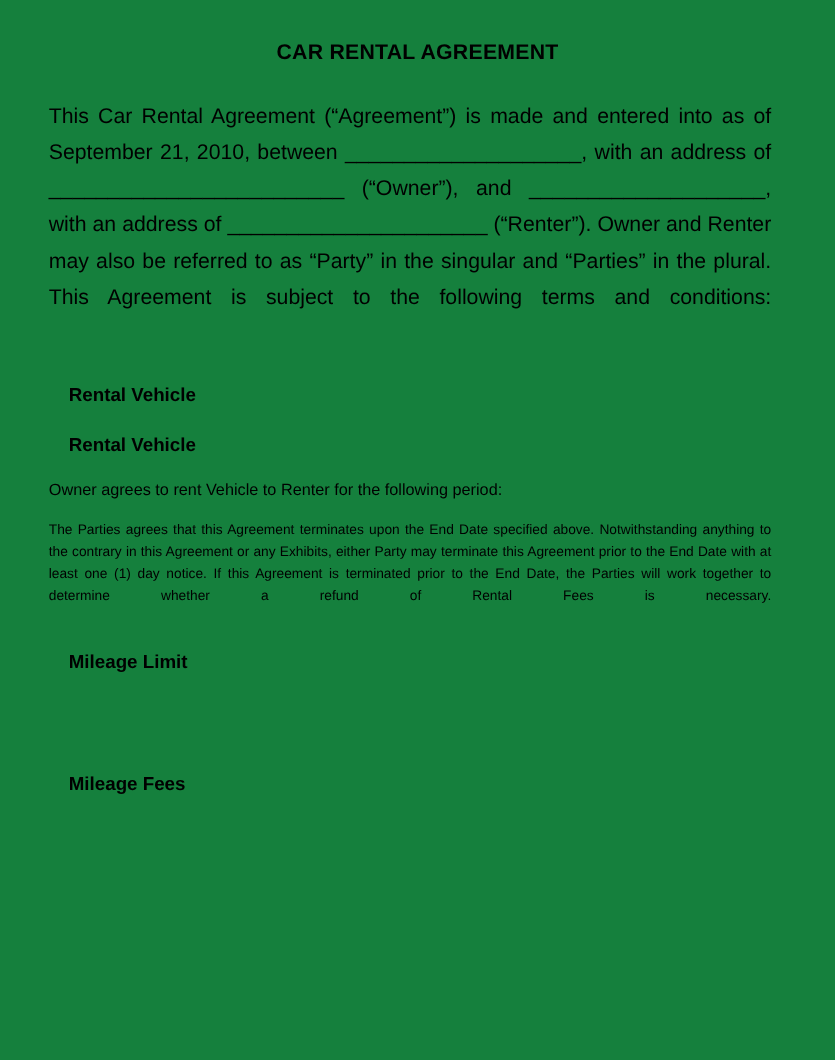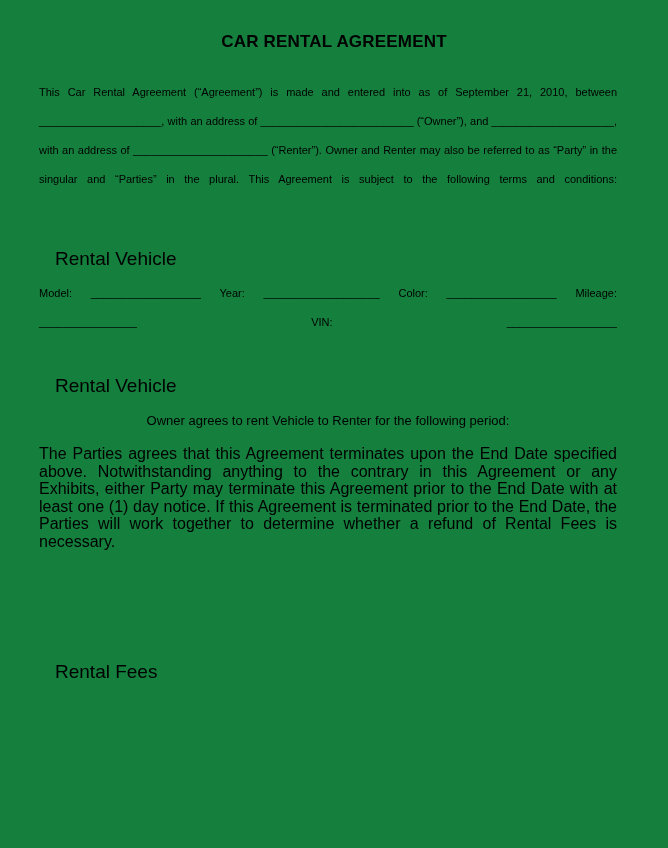--- a/index.html
+++ b/index.html
@@ -29,50 +29,50 @@
   }
   .body-area {
     position: absolute;
     left: 39px;
     top: 78px;
     width: 578px;
   }
   .p-justify {
     text-align: justify;
     text-justify: inter-word;
-    font-size: 11px;
+    font-size: 17px;
     line-height: 29px;
     margin: 0;
   }
   .p-justify-last-left::after {
     content: "";
     display: inline-block;
     width: 100%;
   }
   .p-plain {
     font-size: 13.0px;
     line-height: 29px;
     margin: 0;
-    text-align: center;
+    text-align: left;
   }
   .p-tight {
-    font-size: 16px;
+    font-size: 11px;
     line-height: 17.5px;
     margin: 0;
     text-align: justify;
     text-justify: inter-word;
   }
   .p-tight-last::after {
     content: "";
     display: inline-block;
     width: 100%;
   }
   .sec-head {
-    font-size: 19px;
-    font-weight: normal;
+    font-size: 15px;
+    font-weight: bold;
     margin: 0;
     line-height: 20px;
     padding-left: 16px;
   }
   .sp-h-10 { height: 10px; }
   .sp-h-14 { height: 14px; }
   .sp-h-16 { height: 16px; }
   .sp-h-26 { height: 26px; }
   .sp-h-64 { height: 64px; }
   .spacer { width: 100%; }
@@ -88,42 +88,42 @@
 
     <p class="p-justify p-justify-last-left">This Car Rental Agreement (“Agreement”) is made and entered into as of September 21, 2010, between ____________________, with an address of _________________________ (“Owner”), and ____________________, with an address of ______________________ (“Renter”). Owner and Renter may also be referred to as “Party” in the singular and “Parties” in the plural.   This Agreement is subject to the following terms and conditions:</p>
 
     <div class="spacer sp-h-26"></div>
 
     <div class="sec-head">Rental Vehicle</div>
 
     <div class="spacer sp-h-10"></div>
 
 
-    <p class="p-justify p-justify-last-left">Model: __________________ Year: ___________________ Color: __________________ Mileage: ________________ VIN: __________________</p>
 
     <div class="spacer sp-h-10"></div>
 
     <div class="sec-head">Rental Vehicle</div>
 
     <div class="spacer sp-h-10"></div>
 
     <p class="p-plain">Owner agrees to rent Vehicle to Renter for the following period:</p>
 
 
     <div class="spacer sp-h-10"></div>
 
     <p class="p-tight p-tight-last">The Parties agrees that this Agreement terminates upon the End Date specified above. Notwithstanding anything to the contrary in this Agreement or any Exhibits, either Party may terminate this Agreement prior to the End Date with at least one (1) day notice. If this Agreement is terminated prior to the End Date, the Parties will work together to determine whether a refund of Rental Fees is necessary.</p>
 
     <div class="spacer sp-h-16"></div>
 
+    <div class="sec-head">Mileage Limit</div>
 
     <div class="spacer sp-h-14"></div>
 
 
     <div class="spacer sp-h-64"></div>
 
-    <div class="sec-head">Rental Fees</div>
+    <div class="sec-head">Mileage Fees</div>
 
     <div class="spacer sp-h-14"></div>
 
   </div>
 
 </div>
 
 </body></html>

